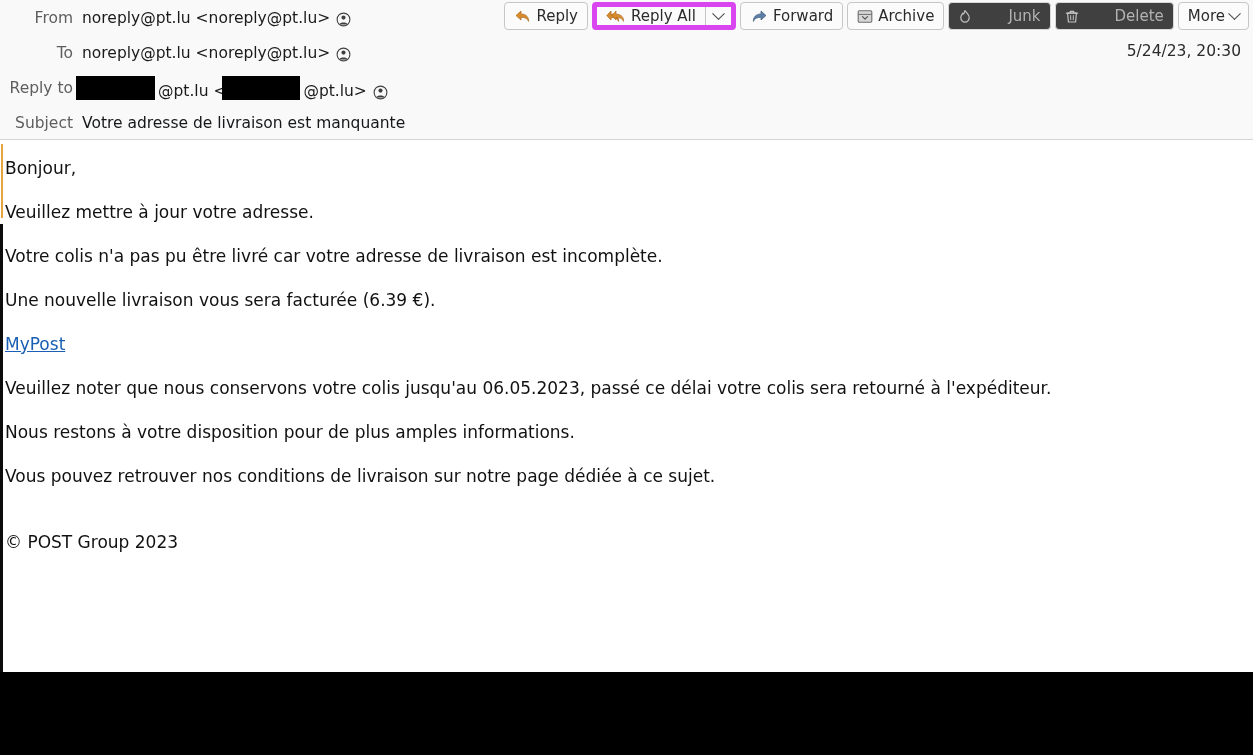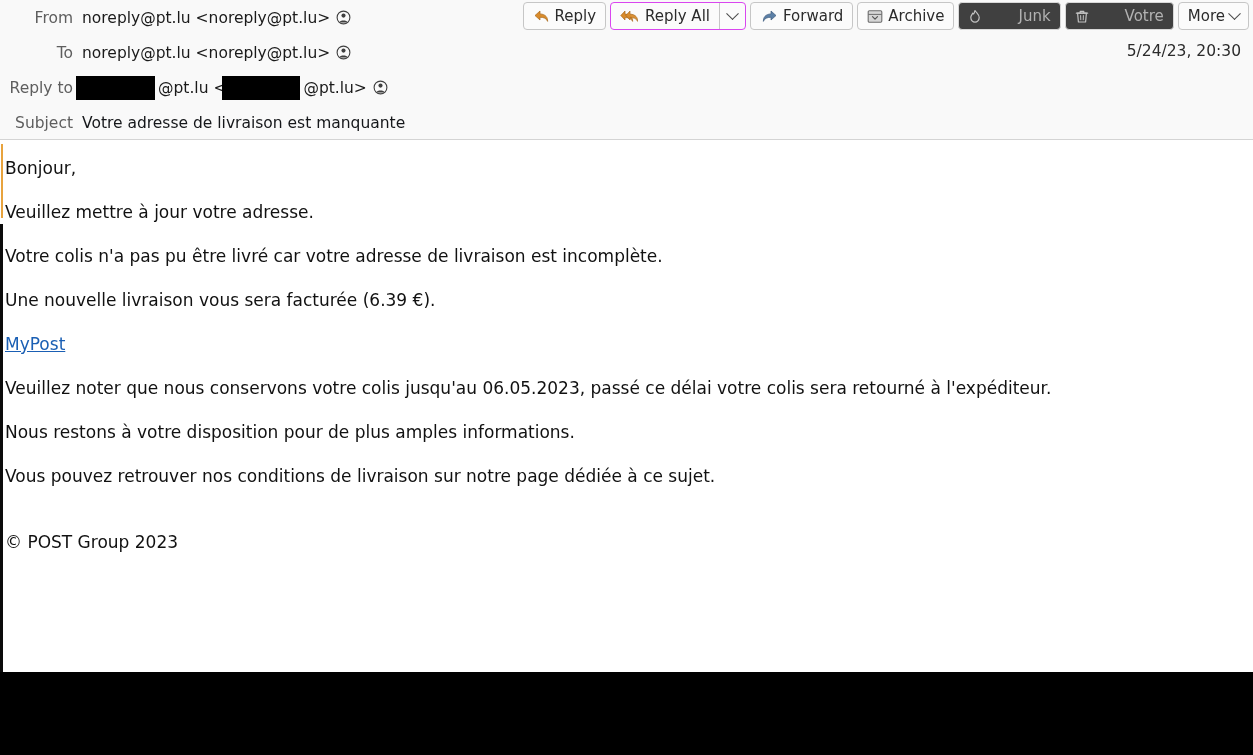--- a/index.html
+++ b/index.html
@@ -49,21 +49,21 @@
     flex: 0 0 73px;
     white-space: nowrap;
   }
 
   .hdr-value {
     margin-left: 9px;
     font-size: 15.5px;
     color: #1a1a1a;
     white-space: nowrap;
     display: flex;
-    align-items: center;
+    align-items: flex-end;
   }
 
   .hdr-value.subject {
     font-weight: normal;
     color: #15171a;
   }
 
   .addr-text { color: #1a1a1a; }
 
   .redact {
@@ -127,21 +127,21 @@
     background: #404040;
     border-color: #d8d8d8;
     gap: 36px;
   }
 
   
   .tb-split {
     display: flex;
     align-items: stretch;
     height: 28px;
-    border: 1px solid #d946ef;
+    border: 5px solid #d946ef;
     border-radius: 4px;
     background: #fbfbfb;
     overflow: hidden;
   }
   .tb-split .seg-main {
     display: flex;
     align-items: center;
     gap: 5px;
     padding: 0 9px;
     font-size: 15px;
@@ -297,21 +297,21 @@
       <div class="tb-btn disabled">
         <span class="ico">
           <svg width="14" height="15" viewBox="0 0 14 15">
             <path d="M2.6 4.2 L11.4 4.2 L10.6 13 L3.4 13 Z" fill="none" stroke="#c2c2c2" stroke-width="1.2" stroke-linejoin="round"></path>
             <line x1="1.4" y1="4.2" x2="12.6" y2="4.2" stroke="#c2c2c2" stroke-width="1.3" stroke-linecap="round"></line>
             <path d="M5.2 4.2 L5.2 2.4 L8.8 2.4 L8.8 4.2" fill="none" stroke="#c2c2c2" stroke-width="1.2" stroke-linejoin="round"></path>
             <line x1="5.6" y1="6.2" x2="5.8" y2="11.2" stroke="#c2c2c2" stroke-width="1"></line>
             <line x1="8.4" y1="6.2" x2="8.2" y2="11.2" stroke="#c2c2c2" stroke-width="1"></line>
           </svg>
         </span>
-        <span>Votre</span>
+        <span>Delete</span>
       </div>
 
       <div class="tb-btn">
         <span>More</span>
         <span class="caret"></span>
       </div>
     </div>
 
     <div class="msg-date">5/24/23, 20:30</div>
 

